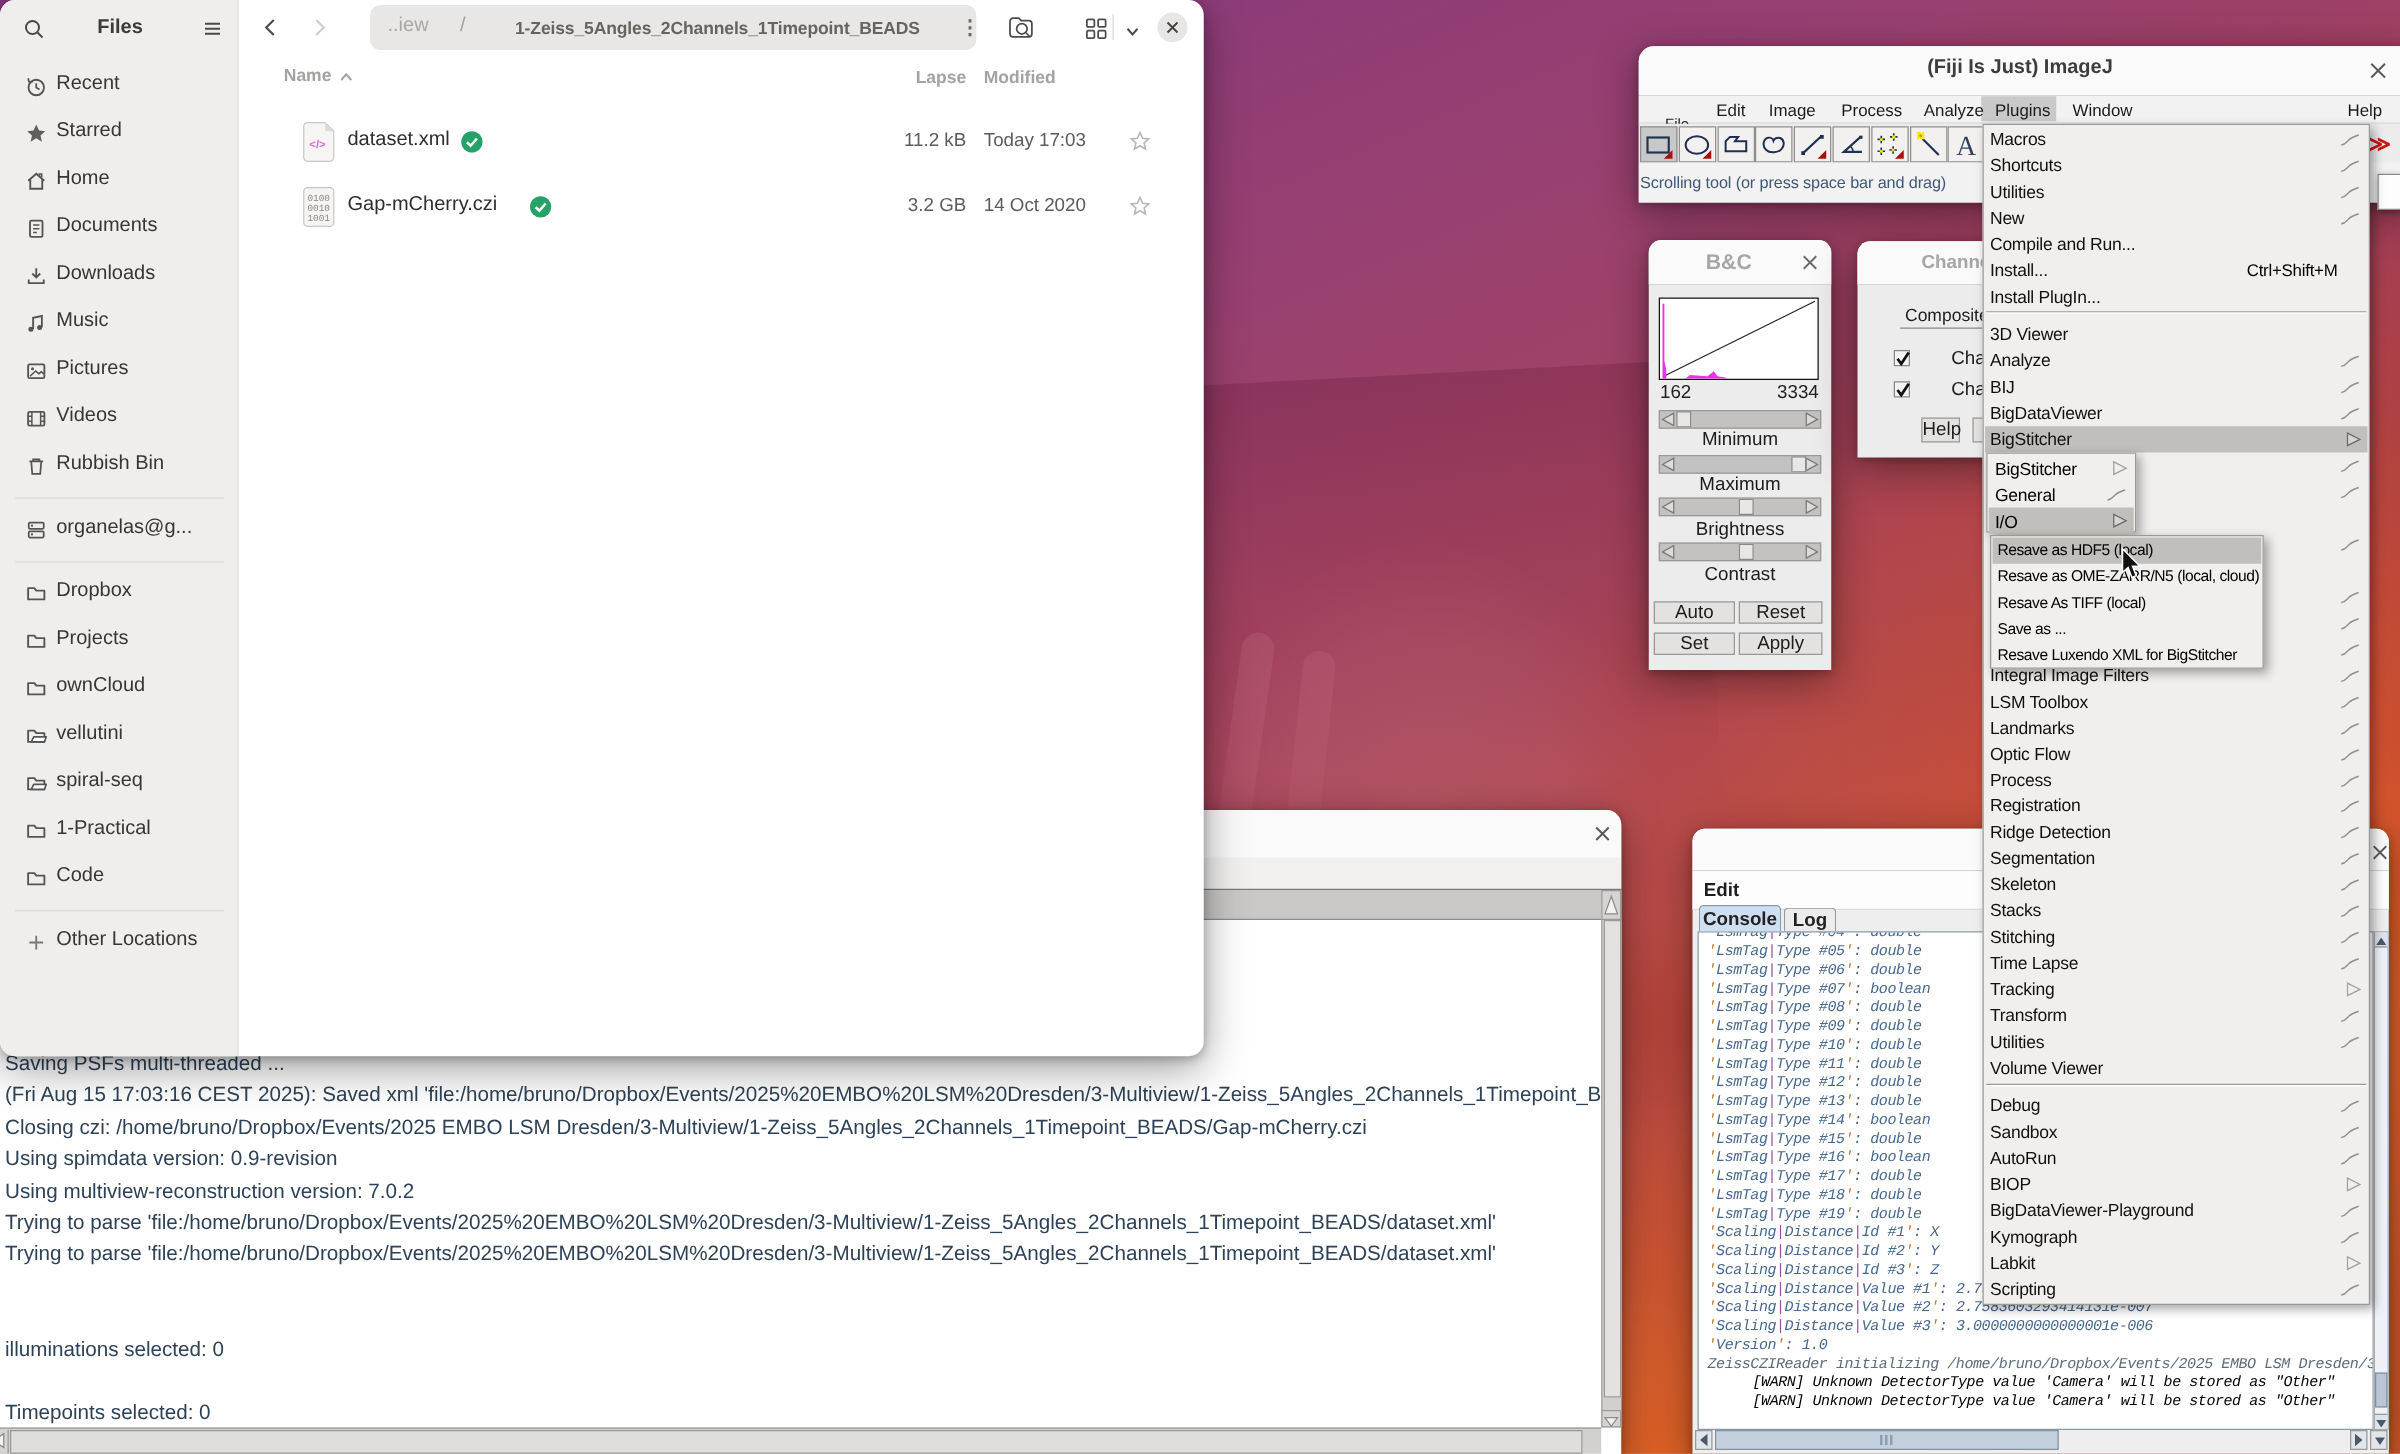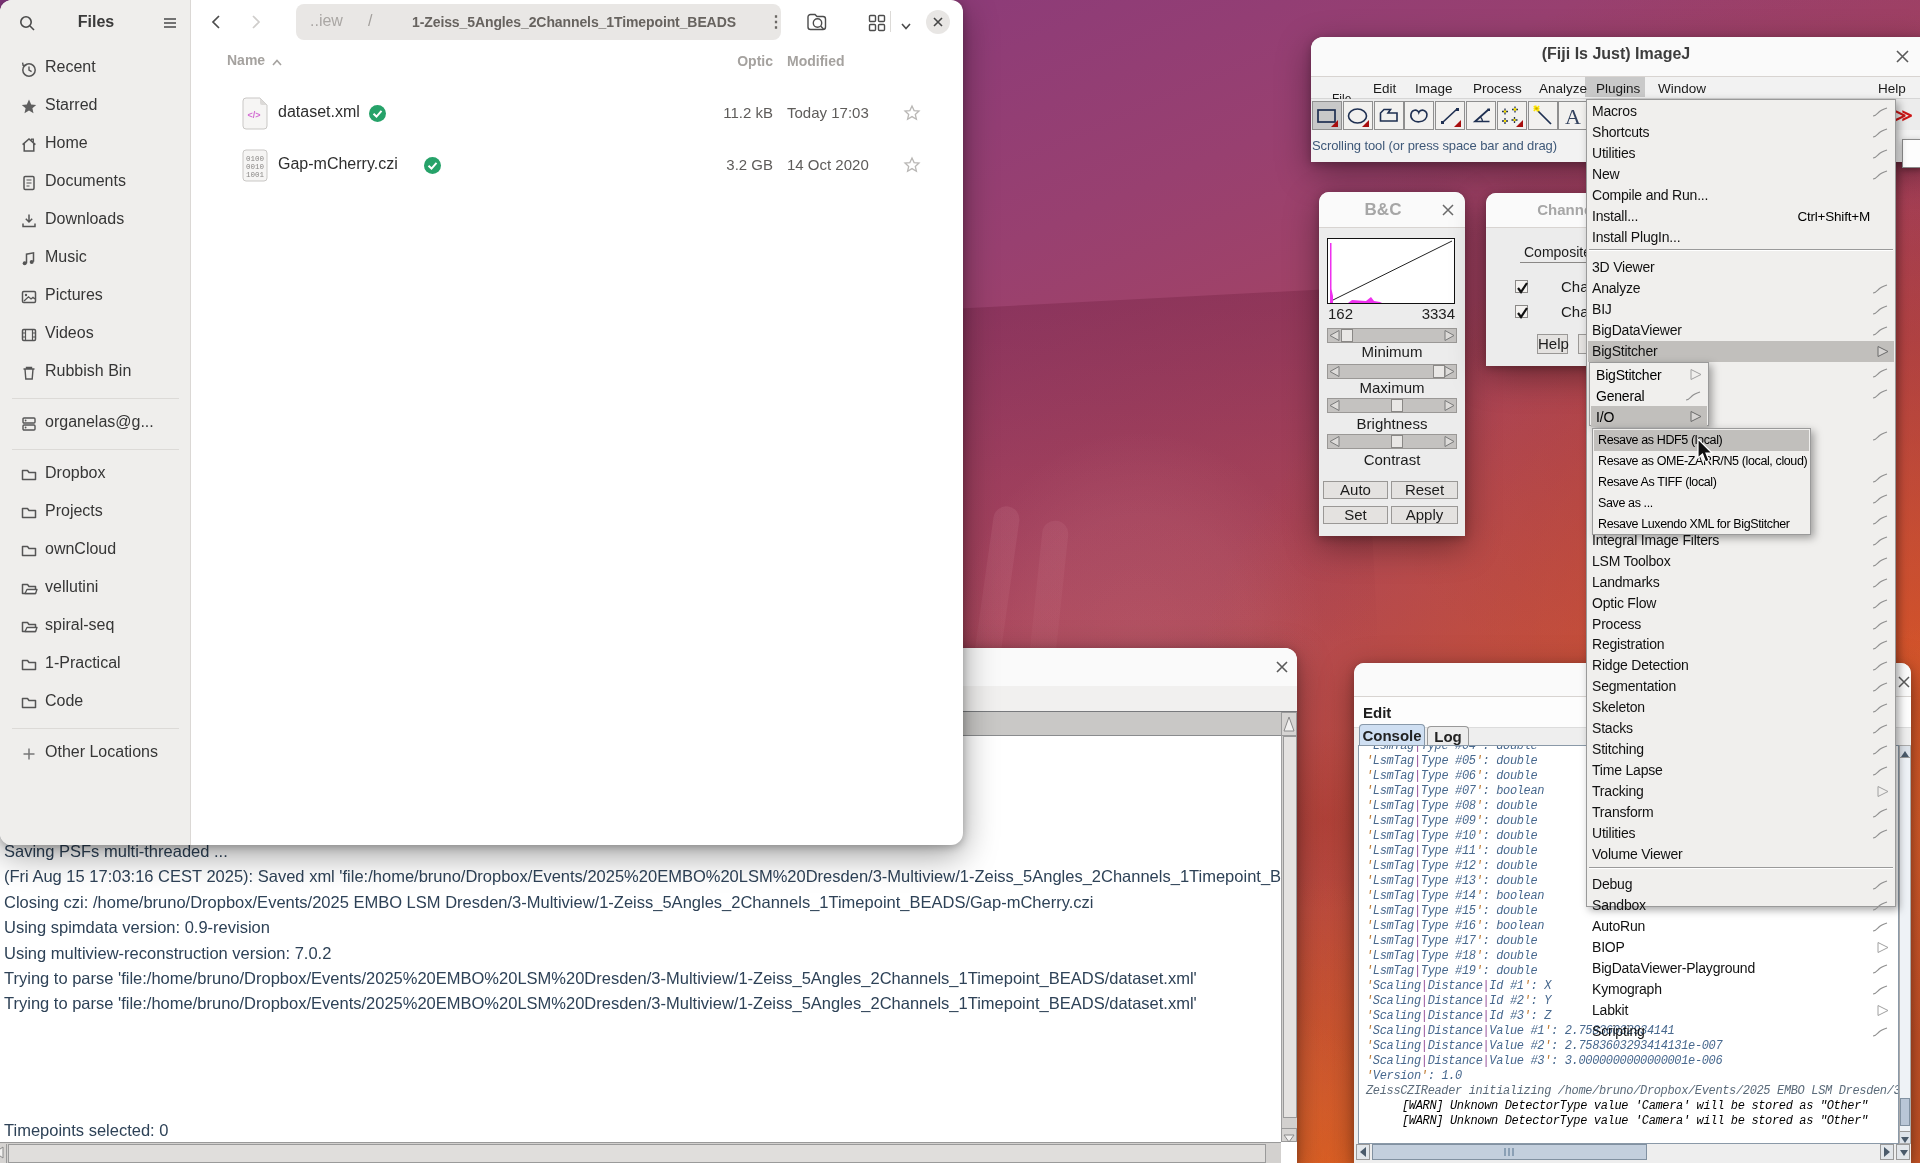--- a/index.html
+++ b/index.html
@@ -49,20 +49,21 @@
     </div>
  <div style="position:absolute;left:0;top:88px;width:1289px;height:414px;overflow:hidden;">
       <div style="position:absolute;left:0;top:-88px;width:1289px;height:502px;">
         <div style="position:absolute;left:12px;top:191.0px;width:1380px;height:25px;line-height:25px;white-space:nowrap;overflow:hidden;">Saving PSFs multi-threaded ...</div>
         <div style="position:absolute;left:12px;top:216.39999999999998px;width:1380px;height:25px;line-height:25px;white-space:nowrap;overflow:hidden;">(Fri Aug 15 17:03:16 CEST 2025): Saved xml 'file:/home/bruno/Dropbox/Events/2025%20EMBO%20LSM%20Dresden/3-Multiview/1-Zeiss_5Angles_2Channels_1Timepoint_BEADS/dataset.xml'</div>
         <div style="position:absolute;left:12px;top:241.79999999999995px;width:1380px;height:25px;line-height:25px;white-space:nowrap;overflow:hidden;">Closing czi: /home/bruno/Dropbox/Events/2025 EMBO LSM Dresden/3-Multiview/1-Zeiss_5Angles_2Channels_1Timepoint_BEADS/Gap-mCherry.czi</div>
         <div style="position:absolute;left:12px;top:267.20000000000005px;width:1380px;height:25px;line-height:25px;white-space:nowrap;overflow:hidden;">Using spimdata version: 0.9-revision</div>
         <div style="position:absolute;left:12px;top:292.6px;width:1380px;height:25px;line-height:25px;white-space:nowrap;overflow:hidden;">Using multiview-reconstruction version: 7.0.2</div>
         <div style="position:absolute;left:12px;top:318.0px;width:1380px;height:25px;line-height:25px;white-space:nowrap;overflow:hidden;">Trying to parse 'file:/home/bruno/Dropbox/Events/2025%20EMBO%20LSM%20Dresden/3-Multiview/1-Zeiss_5Angles_2Channels_1Timepoint_BEADS/dataset.xml'</div>
         <div style="position:absolute;left:12px;top:343.4px;width:1380px;height:25px;line-height:25px;white-space:nowrap;overflow:hidden;">Trying to parse 'file:/home/bruno/Dropbox/Events/2025%20EMBO%20LSM%20Dresden/3-Multiview/1-Zeiss_5Angles_2Channels_1Timepoint_BEADS/dataset.xml'</div>
+        <div style="position:absolute;left:12px;top:419.5999999999999px;width:1380px;height:25px;line-height:25px;white-space:nowrap;overflow:hidden;">illuminations selected: 0</div>
         <div style="position:absolute;left:12px;top:470.4000000000001px;width:1380px;height:25px;line-height:25px;white-space:nowrap;overflow:hidden;">Timepoints selected: 0</div>
       </div>
     </div>
  <div style="position:absolute;left:0;top:494px;width:1289px;height:21px;background:#d3d1cf;border-top:1px solid #9a9a9a;">
    <div style="position:absolute;left:0px;top:1px;width:15px;height:19px;background:#d6d4d2;border-right:1px solid #9a9a9a;">
      <svg width="14" height="17">
           <path d="M3 8.5 L11 3 L11 14 Z" fill="#f2f1f0" stroke="#8a8a8a"></path>
         </svg></div>
    <div style="position:absolute;left:16px;top:1px;width:1258px;height:19px;background:#e0dedc;border:1px solid #9a9a9a;"></div>
  </div>
@@ -307,21 +308,21 @@
       </svg></div>
  <div style="position:absolute;left:926px;top:10px;width:24px;height:24px;border-radius:50%;background:#e8e6e4;">
   <svg width="24" height="24">
         <path d="M8 8 L16 16 M16 8 L8 16" stroke="#454545" stroke-width="1.6"></path>
       </svg></div>
  <div style="position:absolute;left:227px;top:52px;font-size:14px;font-weight:bold;color:#a5a29f;">Name</div>
  <div style="position:absolute;left:271px;top:54px;width:12px;height:10px;">
   <svg width="12" height="10">
         <path d="M2 7 L6 2.5 L10 7" fill="none" stroke="#a5a29f" stroke-width="1.6"></path>
       </svg></div>
- <div style="position:absolute;left:718px;top:53px;width:55px;text-align:right;font-size:14px;font-weight:bold;color:#a5a29f;">Optic</div>
+ <div style="position:absolute;left:718px;top:53px;width:55px;text-align:right;font-size:14px;font-weight:bold;color:#a5a29f;">Lapse</div>
  <div style="position:absolute;left:787px;top:53px;font-size:14px;font-weight:bold;color:#a5a29f;">Modified</div>
 
 <div style="position:absolute;left:241px;top:97px;width:28px;height:33px;">
  <svg width="28" height="33">
         <path d="M2 4 a3 3 0 0 1 3-3 H19 l7 7 V29 a3 3 0 0 1-3 3 H5 a3 3 0 0 1-3-3 Z" fill="#f6f5f4" stroke="#c9c7c5"></path>
  <path d="M19 1 l7 7 h-5 a2 2 0 0 1-2-2 Z" fill="#dcdad8"></path>
  <text x="13" y="21" font-size="9" font-weight="bold" fill="#d36bd3" text-anchor="middle" font-family="Liberation Sans">&lt;/&gt;</text>
       </svg></div>
 <div style="position:absolute;left:278px;top:103px;font-size:16px;color:#2e2e2e;">dataset.xml</div>
 <div style="position:absolute;left:369px;top:105px;width:17px;height:17px;border-radius:50%;background:#26a269;">
@@ -528,21 +529,21 @@
  <div style="position:absolute;left:75px;top:85px;">Channel 1</div>
  <div style="position:absolute;left:29px;top:112px;width:13px;height:13px;background:#f4f2f0;border:1px solid #8a8886;">
   <svg width="13" height="13">
         <path d="M2 6 L5 10 L11 1" fill="none" stroke="#111" stroke-width="2.2"></path>
       </svg></div>
  <div style="position:absolute;left:75px;top:110px;">Channel 2</div>
  <div style="position:absolute;left:51px;top:141px;width:31px;height:20px;background:#e4e2e0;border:1px solid #9a9896;text-align:center;line-height:18px;font-size:15px;">Help</div>
  <div style="position:absolute;left:92px;top:141px;width:40px;height:20px;background:#e4e2e0;border:1px solid #9a9896;"></div>
 </div>
 
-<div id="plugmenu" style="position:absolute;left:1586px;top:99px;width:310px;height:808px;background:#f0efed;
+<div id="plugmenu" style="position:absolute;left:1586px;top:99px;width:310px;height:945px;background:#f0efed;
  border:1px solid #9a9a9a;box-shadow:3px 3px 8px rgba(0,0,0,.35);">
     <div style="position:absolute;left:1px;right:1px;top:0.5px;height:21px;">
       <span style="position:absolute;left:4px;top:2.5px;font-size:14px;letter-spacing:-0.2px;color:#111;white-space:nowrap;">Macros</span>
       <svg width="16" height="11" style="position:absolute;right:6px;top:6px;">
         <path d="M1 9 C4 9 5 7 7 5 S12 2 15 1" fill="none" stroke="#909090" stroke-width="1.1"></path>
       </svg>
     </div>
     <div style="position:absolute;left:1px;right:1px;top:21.5px;height:21px;">
       <span style="position:absolute;left:4px;top:2.5px;font-size:14px;letter-spacing:-0.2px;color:#111;white-space:nowrap;">Shortcuts</span>
       <svg width="16" height="11" style="position:absolute;right:6px;top:6px;">

